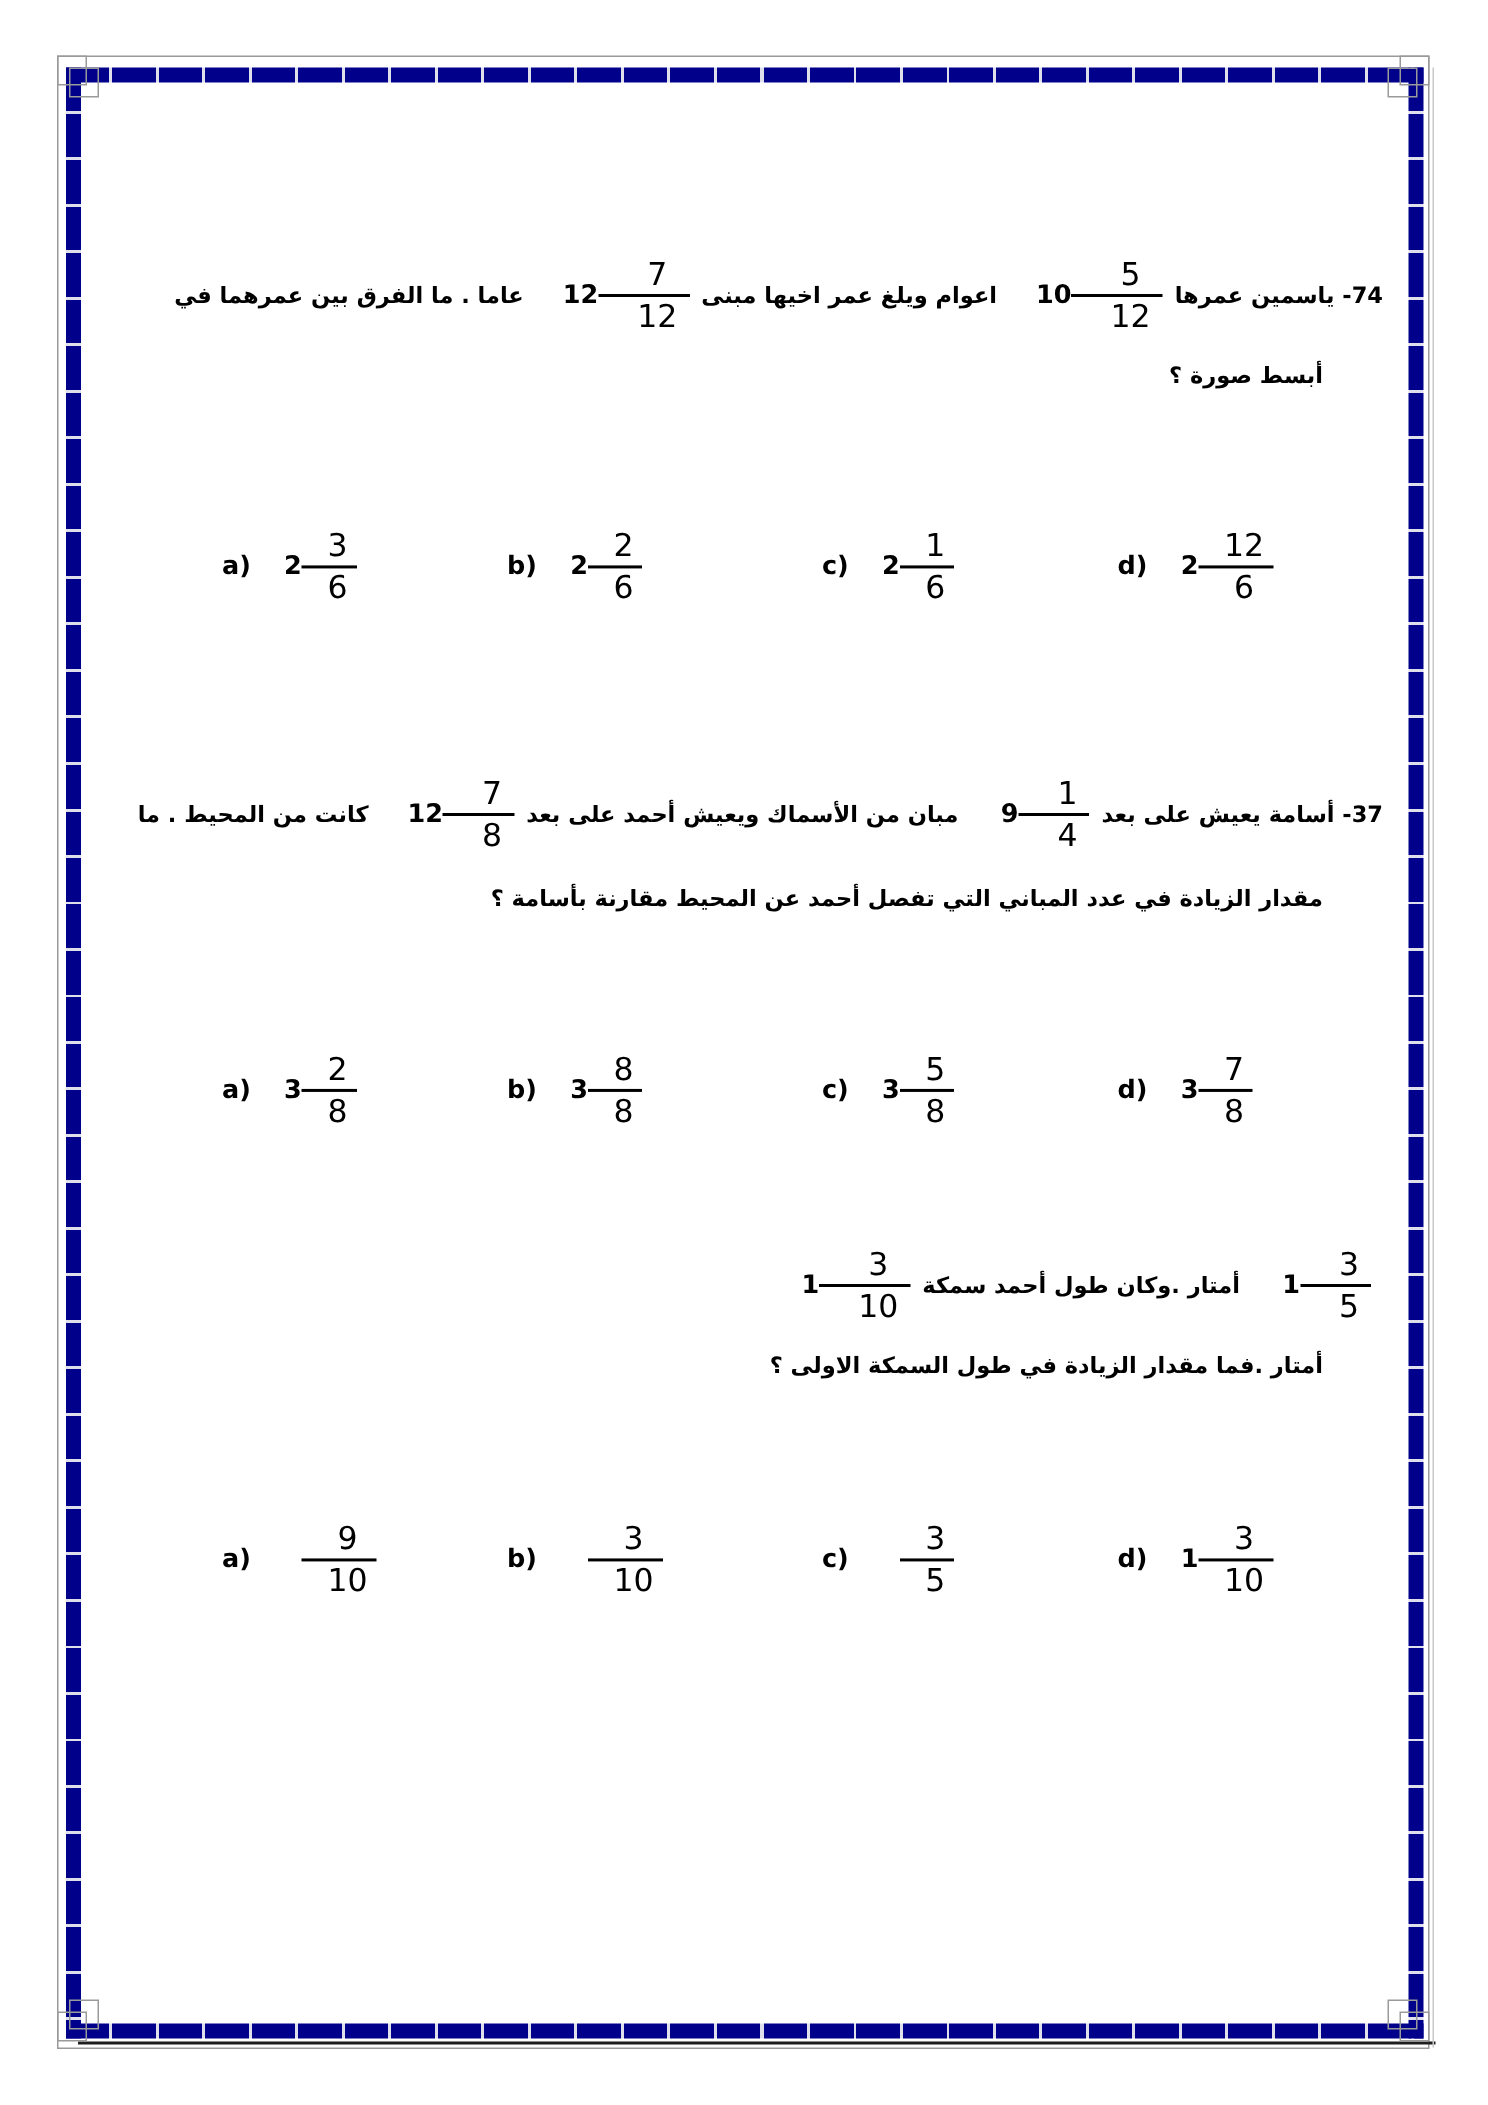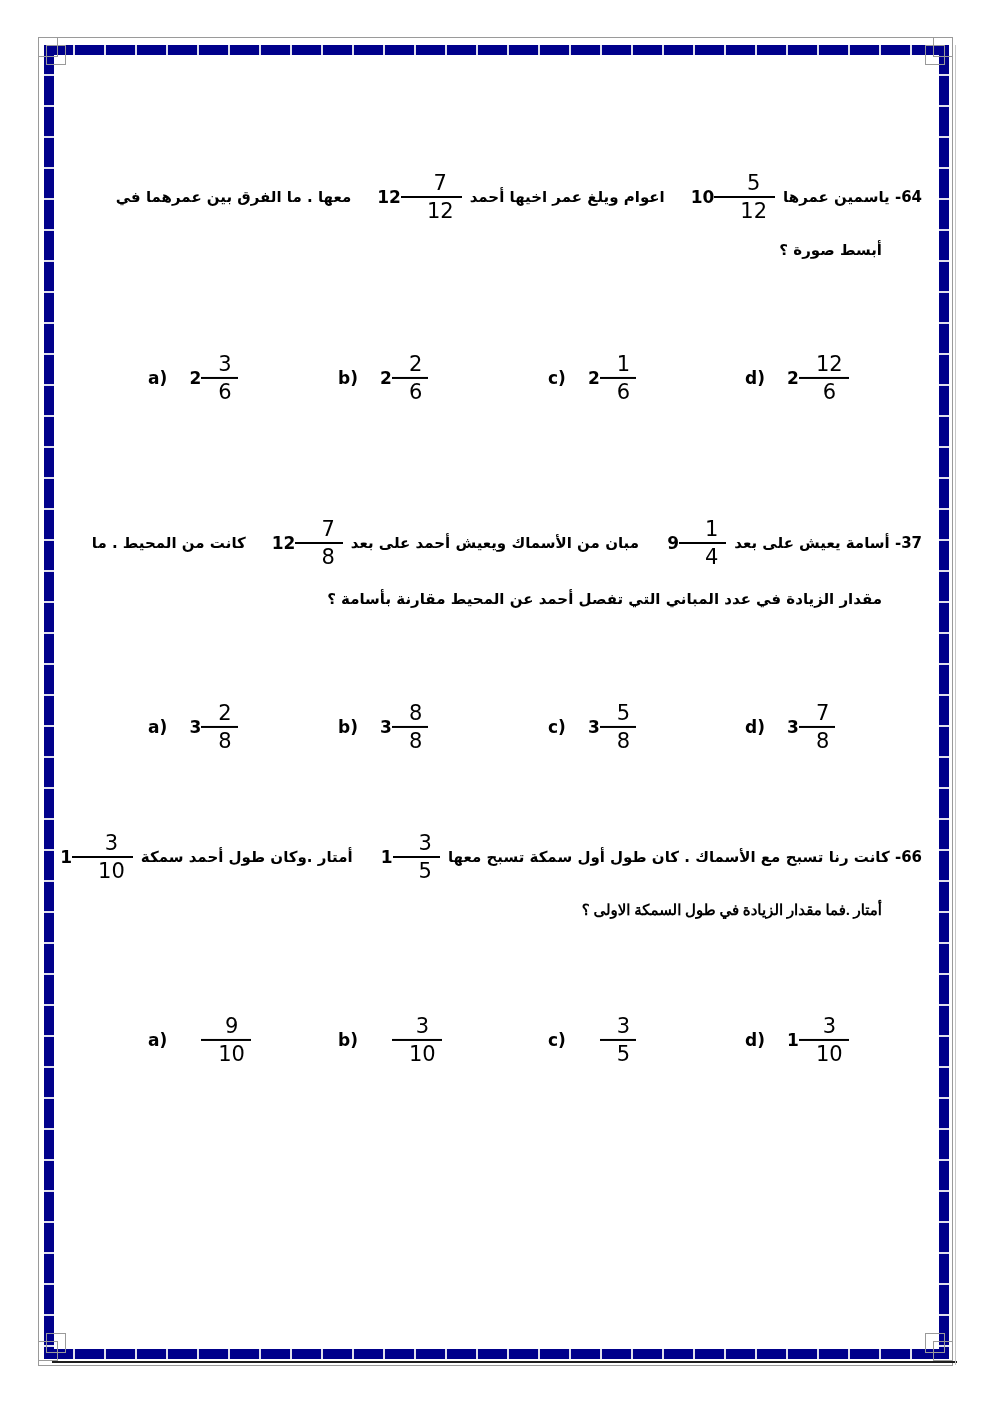--- a/index.html
+++ b/index.html
@@ -67,37 +67,37 @@
 <div class="corner" style="left:38px;top:37px;"></div>
 <div class="corner" style="left:46px;top:45px;"></div>
 <div class="corner" style="left:933px;top:37px;"></div>
 <div class="corner" style="left:925px;top:45px;"></div>
 <div class="corner" style="left:38px;top:1341px;"></div>
 <div class="corner" style="left:46px;top:1333px;"></div>
 <div class="corner" style="left:933px;top:1341px;"></div>
 <div class="corner" style="left:925px;top:1333px;"></div>
 
 <div class="qline1" style="top:164px;height:66px;">
-  <span class="atext">64- ياسمين عمرها</span>
+  <span class="atext">74- ياسمين عمرها</span>
   <span class="mixed">
     <span class="whole">10</span>
     <span class="frac">
       <span class="num">5</span>
       <span class="den">12</span>
     </span>
   </span>
-  <span class="atext">اعوام ويلغ عمر اخيها أحمد</span>
+  <span class="atext">اعوام ويلغ عمر اخيها مبنى</span>
   <span class="mixed">
     <span class="whole">12</span>
     <span class="frac">
       <span class="num">7</span>
       <span class="den">12</span>
     </span>
   </span>
-  <span class="atext">معها . ما الفرق بين عمرهما في</span>
+  <span class="atext">عاما . ما الفرق بين عمرهما في</span>
 </div>
 <div class="qline2" style="top:241px;">أبسط صورة ؟</div>
 
 <div class="optrow" style="top:345px;">
   <span class="opt opt-a">
     <span class="olabel">a)</span>
     <span class="whole">2</span>
     <span class="frac">
       <span class="num">3</span>
       <span class="den">6</span>
@@ -179,38 +179,37 @@
     <span class="olabel">d)</span>
     <span class="whole">3</span>
     <span class="frac">
       <span class="num">7</span>
       <span class="den">8</span>
     </span>
   </span>
 </div>
 
 <div class="qline1" style="top:822px;height:70px;">
-  <span class="atext">66- كانت رنا تسبح مع الأسماك . كان طول أول سمكة تسبح معها</span>
   <span class="mixed">
     <span class="whole">1</span>
     <span class="frac">
       <span class="num">3</span>
       <span class="den">5</span>
     </span>
   </span>
   <span class="atext">أمتار .وكان طول أحمد سمكة</span>
   <span class="mixed">
     <span class="whole">1</span>
     <span class="frac">
       <span class="num">3</span>
       <span class="den">10</span>
     </span>
   </span>
 </div>
-<div class="qline2" style="top:901px;font-family:Liberation Serif, serif;">أمتار .فما مقدار الزيادة في طول السمكة الاولى ؟</div>
+<div class="qline2" style="top:901px;">أمتار .فما مقدار الزيادة في طول السمكة الاولى ؟</div>
 
 <div class="optrow" style="top:1007px;">
   <span class="opt opt-a">
     <span class="olabel">a)</span>
     <span class="whole"></span>
     <span class="frac">
       <span class="num">9</span>
       <span class="den">10</span>
     </span>
   </span>

